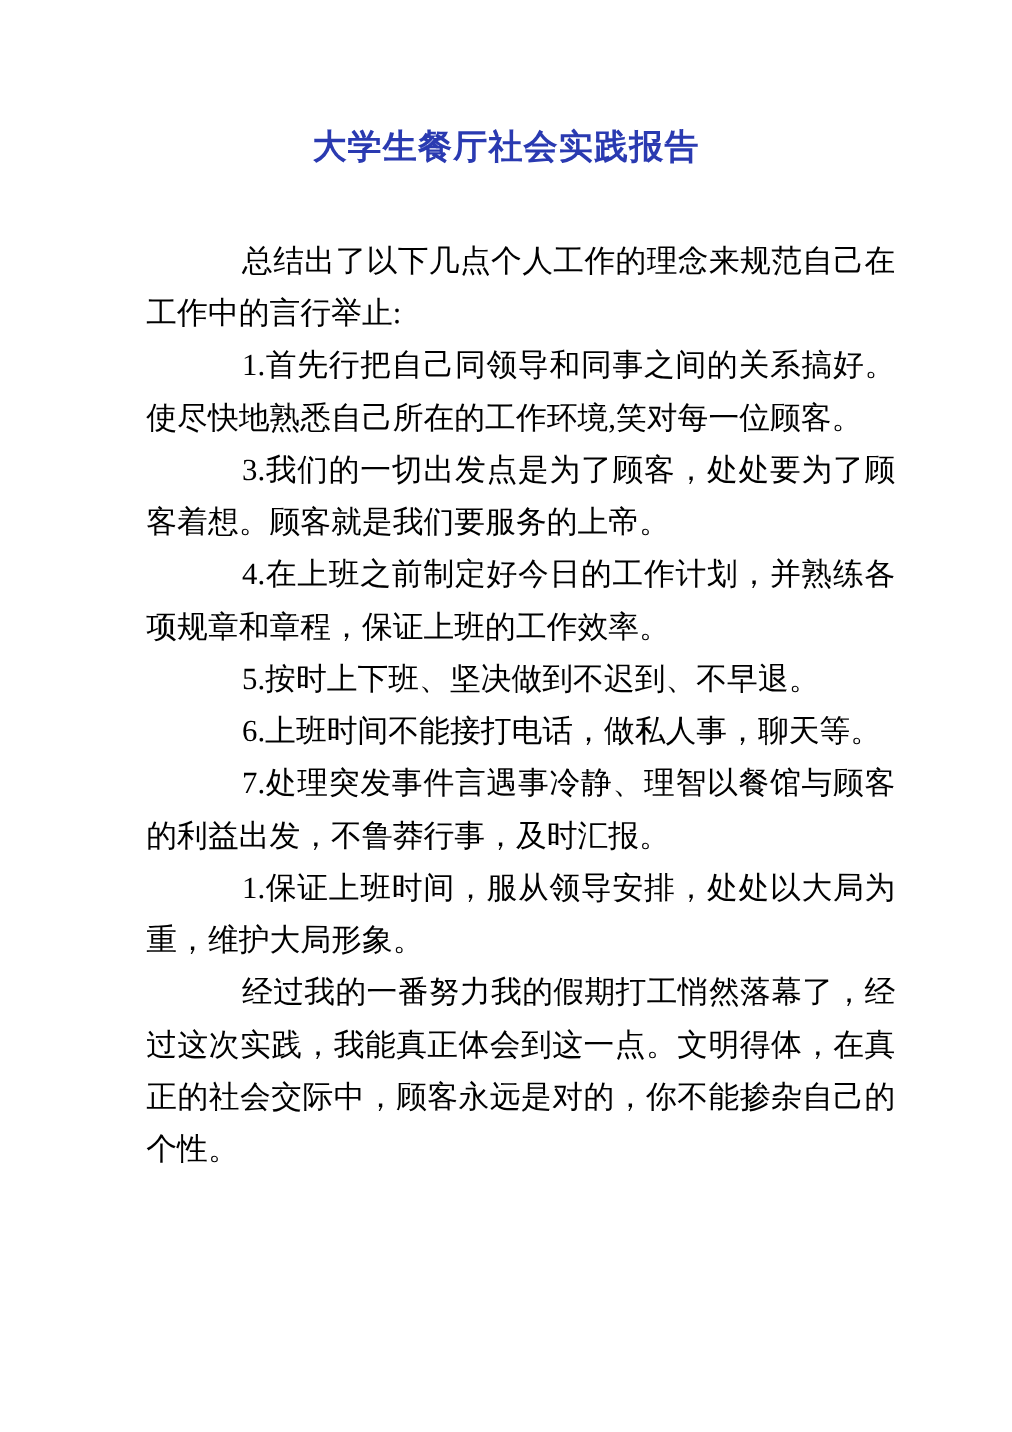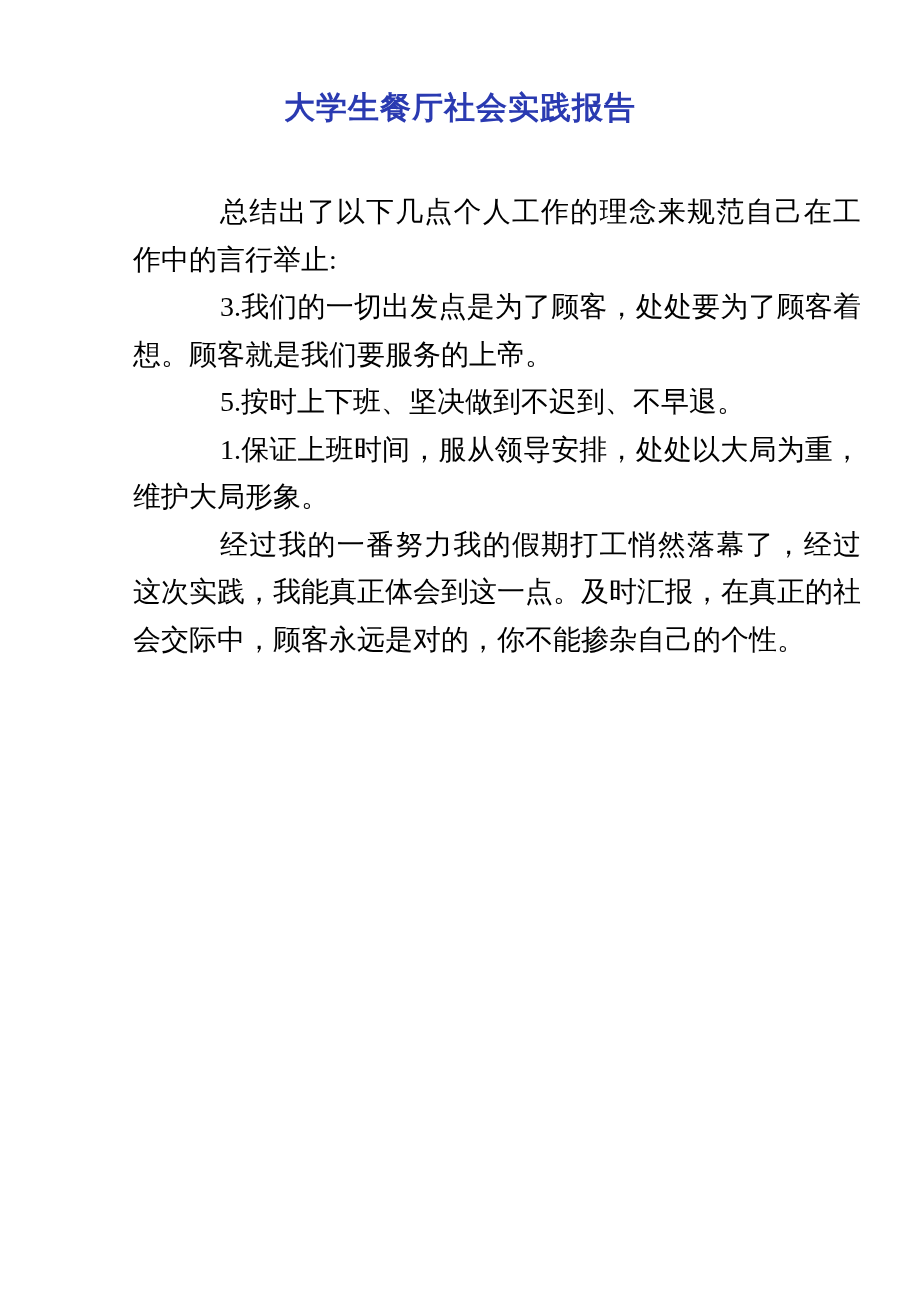--- a/index.html
+++ b/index.html
@@ -11,49 +11,53 @@
     position: relative;
     width: 920px;
     height: 1302px;
     background: #ffffff;
     overflow: hidden;
     font-family: "Liberation Serif", "DejaVu Serif", serif;
     color: #000000;
   }
   .doc-title {
     margin: 0;
-    padding-top: 88px;
+    padding-top: 114px;
     text-align: center;
     font-size: 31px;
     line-height: 40px;
     font-weight: bold;
     letter-spacing: 1px;
   }
   .doc-body {
     margin-top: 60px;
     padding-left: 133px;
-    padding-right: 59px;
+    padding-right: 106px;
     font-size: 28px;
     line-height: 47.5px;
     text-align: justify;
     text-justify: inter-ideograph;
   }
   .doc-body p {
     margin: 0;
     padding: 0;
     text-indent: 87px;
     word-break: break-all;
   }
 </style>
 </head>
 <body>
 
 <div class="page">
   <h1 class="doc-title" style="color: rgb(42, 58, 177);">大学生餐厅社会实践报告</h1>
 
   <div class="doc-body">
     <p>总结出了以下几点个人工作的理念来规范自己在工作中的言行举止:</p>
+    <p>1.首先行把自己同领导和同事之间的关系搞好。使尽快地熟悉自己所在的工作环境,笑对每一位顾客。</p>
     <p>3.我们的一切出发点是为了顾客，处处要为了顾客着想。顾客就是我们要服务的上帝。</p>
+    <p>4.在上班之前制定好今日的工作计划，并熟练各项规章和章程，保证上班的工作效率。</p>
     <p>5.按时上下班、坚决做到不迟到、不早退。</p>
+    <p>6.上班时间不能接打电话，做私人事，聊天等。</p>
+    <p>7.处理突发事件言遇事冷静、理智以餐馆与顾客的利益出发，不鲁莽行事，及时汇报。</p>
     <p>1.保证上班时间，服从领导安排，处处以大局为重，维护大局形象。</p>
-    <p>经过我的一番努力我的假期打工悄然落幕了，经过这次实践，我能真正体会到这一点。及时汇报，在真正的社会交际中，顾客永远是对的，你不能掺杂自己的个性。</p>
+    <p>经过我的一番努力我的假期打工悄然落幕了，经过这次实践，我能真正体会到这一点。文明得体，在真正的社会交际中，顾客永远是对的，你不能掺杂自己的个性。</p>
   </div>
 </div>
 
 </body></html>

